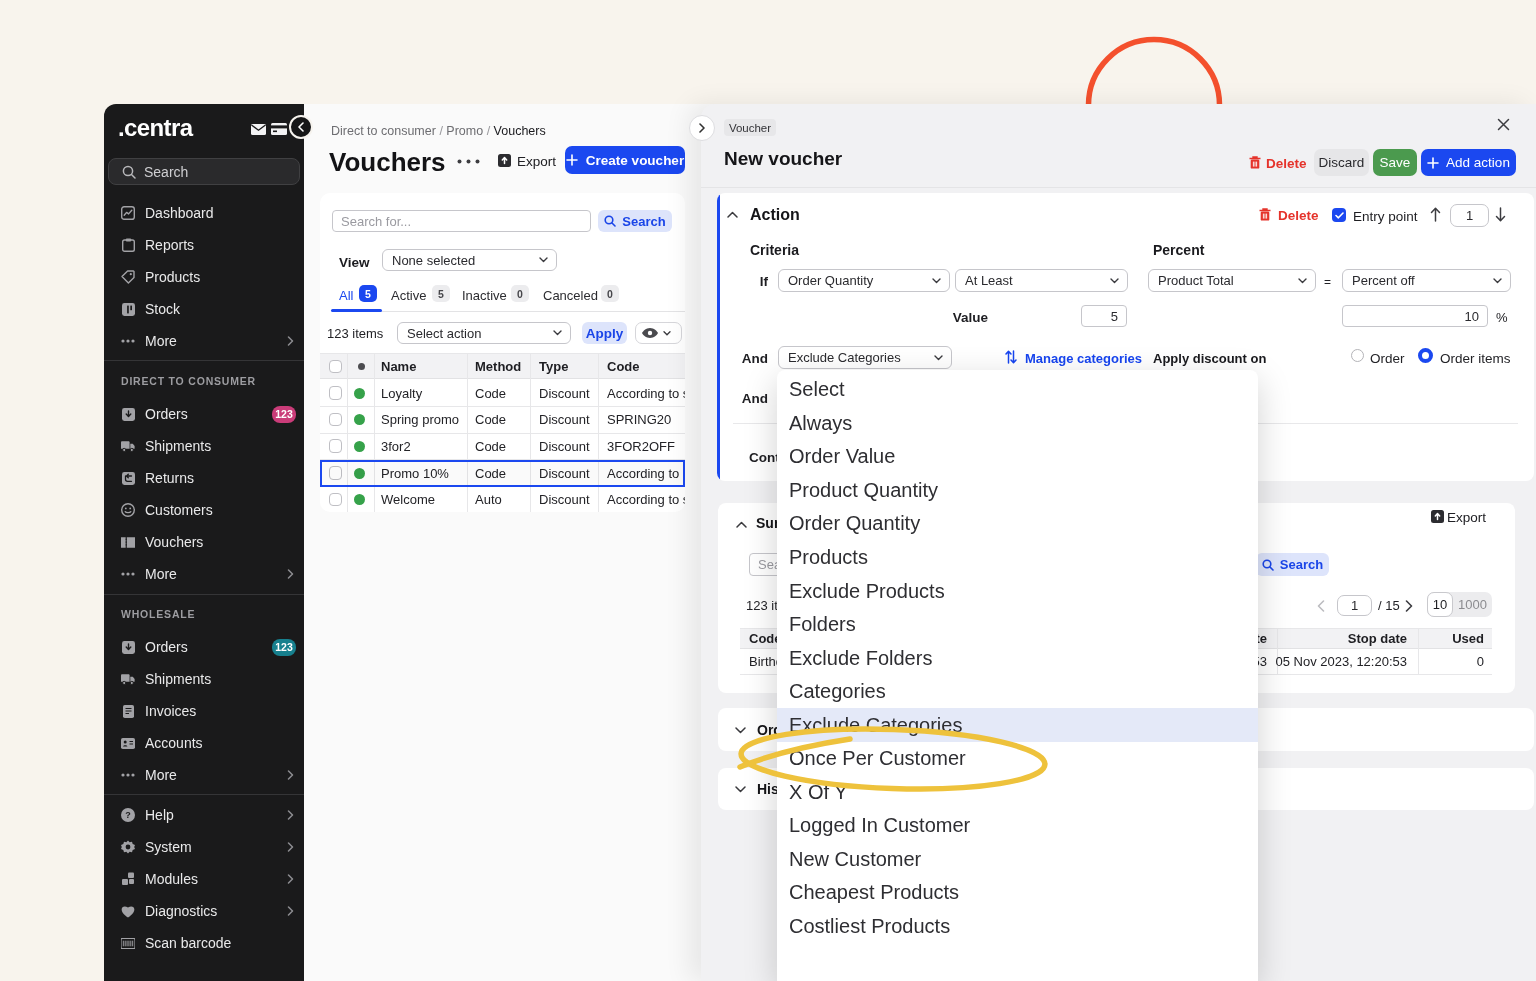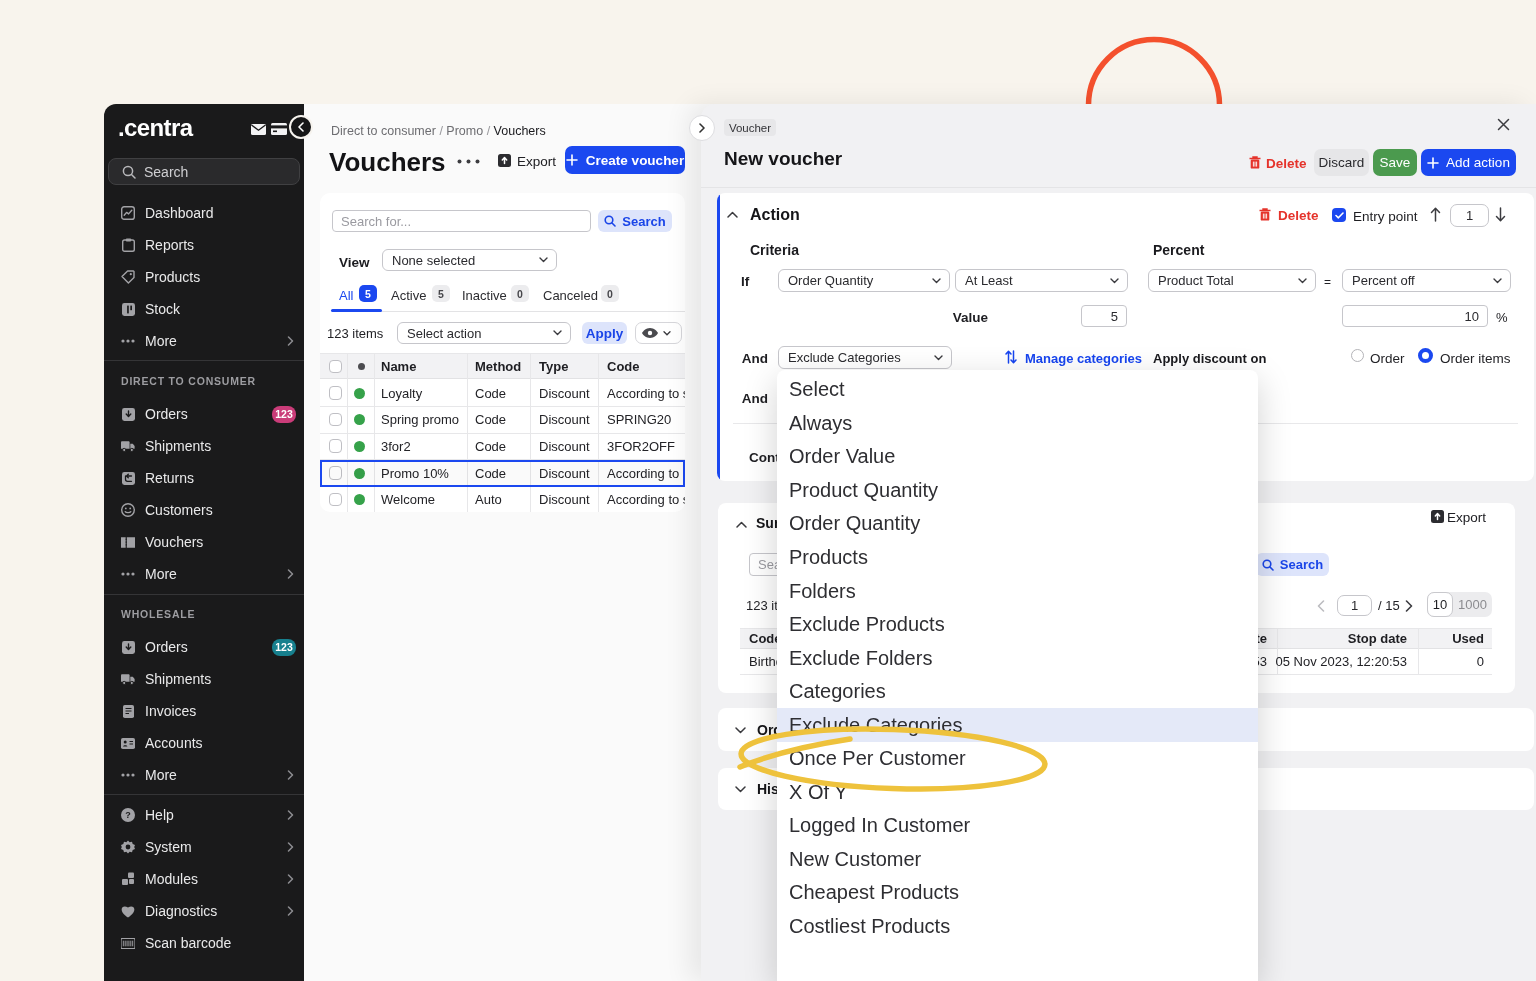--- a/index.html
+++ b/index.html
@@ -455,21 +455,21 @@
     <div class="a" style="left:636px;top:15.5px;font-size:13.5px;color:#1e1e22">Entry point</div>
     <svg class="a" style="left:713px;top:14px" width="11" height="15" viewBox="0 0 11 15">
         <path d="M5.5 14 L5.5 2 M1.5 5.5 L5.5 1.3 L9.5 5.5" fill="none" stroke="#3c3c40" stroke-width="1.5" stroke-linecap="round" stroke-linejoin="round"></path>
       </svg>
     <div class="inp" style="left:733px;top:11px;width:39px;height:23px;justify-content:center;border-radius:7px">1</div>
     <svg class="a" style="left:778px;top:14px" width="11" height="15" viewBox="0 0 11 15">
         <path d="M5.5 1 L5.5 13 M1.5 9.5 L5.5 13.7 L9.5 9.5" fill="none" stroke="#3c3c40" stroke-width="1.5" stroke-linecap="round" stroke-linejoin="round"></path>
       </svg>
     <div class="a" style="left:33px;top:49px;font-size:14px;font-weight:700;color:#1a1a1e">Criteria</div>
     <div class="a" style="left:436px;top:49px;font-size:14px;font-weight:700;color:#1a1a1e">Percent</div>
-    <div class="a" style="left:24px;top:81px;width:27px;text-align:left;font-size:13.5px;font-weight:700;color:#1e1e22">If</div>
+    <div class="a" style="left:24px;top:81px;width:27px;text-align:right;font-size:13.5px;font-weight:700;color:#1e1e22">If</div>
     <div class="sel" style="left:61px;top:76px;width:172px;height:23px">Order Quantity<svg width="9" height="6" viewBox="0 0 9 6">
           <path d="M1 1 L4.5 4.5 L8 1" fill="none" stroke="#3a3a3e" stroke-width="1.4" stroke-linecap="round" stroke-linejoin="round"></path>
         </svg></div>
     <div class="sel" style="left:238px;top:76px;width:173px;height:23px">At Least<svg width="9" height="6" viewBox="0 0 9 6">
           <path d="M1 1 L4.5 4.5 L8 1" fill="none" stroke="#3a3a3e" stroke-width="1.4" stroke-linecap="round" stroke-linejoin="round"></path>
         </svg></div>
     <div class="sel" style="left:431px;top:76px;width:168px;height:23px">Product Total<svg width="9" height="6" viewBox="0 0 9 6">
           <path d="M1 1 L4.5 4.5 L8 1" fill="none" stroke="#3a3a3e" stroke-width="1.4" stroke-linecap="round" stroke-linejoin="round"></path>
         </svg></div>
     <div class="a" style="left:607px;top:82px;font-size:12px;color:#232327">=</div>
@@ -556,22 +556,22 @@
     <div class="a" style="left:39px;top:13px;font-size:14px;font-weight:700;color:#151518">History</div>
   </div>
 </div>
 <div id="dropdown">
   <div class="op">Select</div>
   <div class="op">Always</div>
   <div class="op">Order Value</div>
   <div class="op">Product Quantity</div>
   <div class="op">Order Quantity</div>
   <div class="op">Products</div>
+  <div class="op">Exclude Products</div>
   <div class="op">Folders</div>
-  <div class="op">Exclude Products</div>
   <div class="op">Exclude Folders</div>
   <div class="op">Categories</div>
   <div class="op hl">Exclude Categories</div>
   <div class="op">Once Per Customer</div>
   <div class="op">X Of Y</div>
   <div class="op">Logged In Customer</div>
   <div class="op">New Customer</div>
   <div class="op">Cheapest Products</div>
   <div class="op">Costliest Products</div>
 </div>

